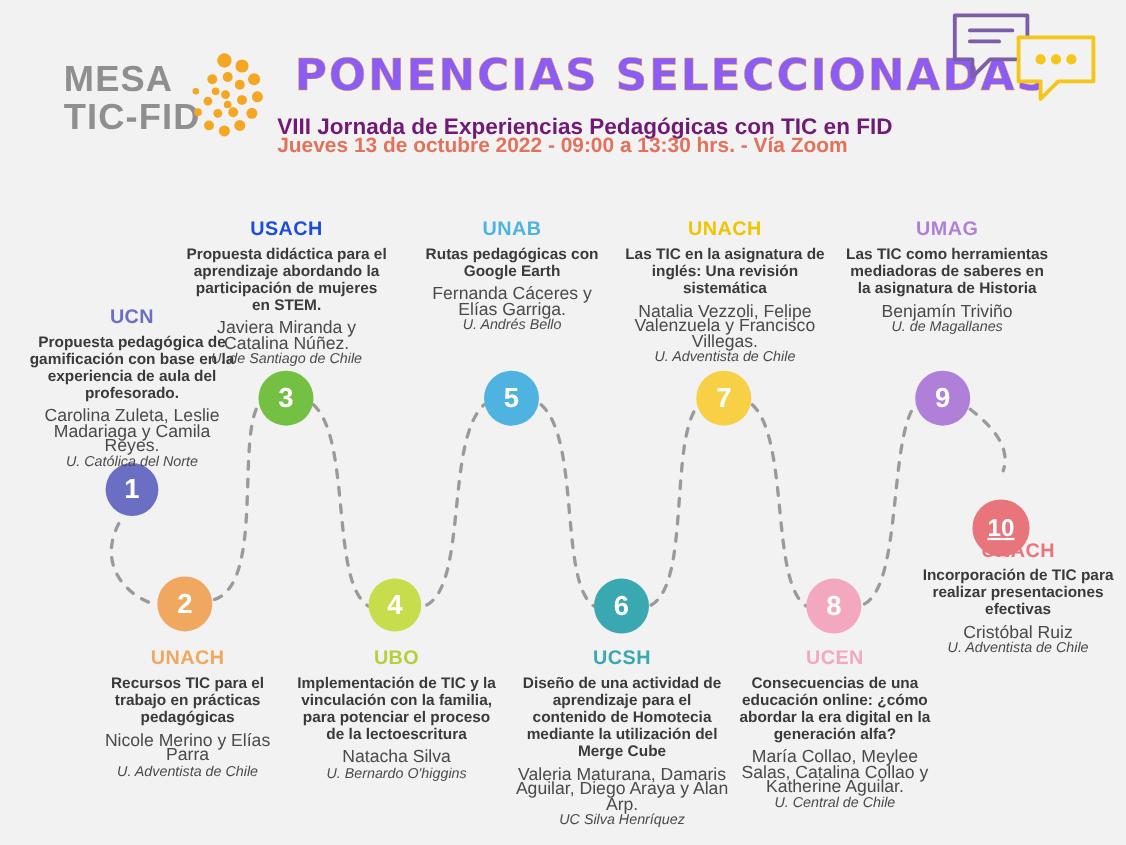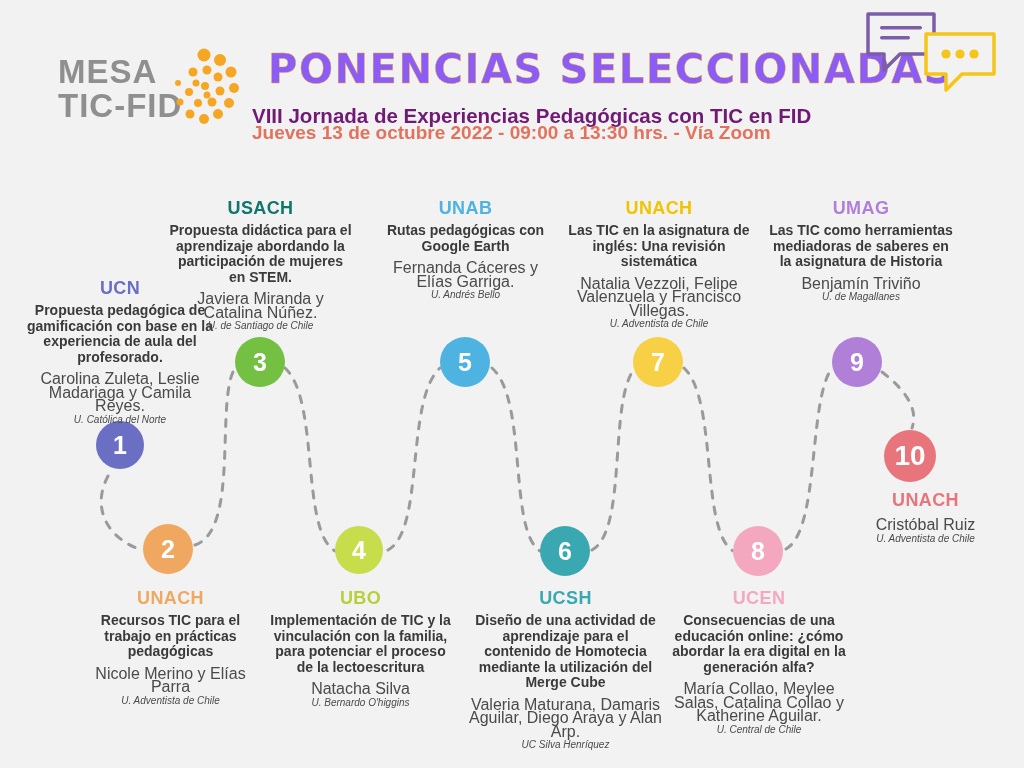--- a/index.html
+++ b/index.html
@@ -42,21 +42,21 @@
     display: flex; align-items: center; justify-content: center;
     font-weight: bold; color: #fff; font-size: 25px;
     font-family: "Liberation Sans", sans-serif;
   }
 
   
   .entry { position: absolute; text-align: center; }
   .entry .uni { font-size: 18px; font-weight: bold; letter-spacing: 0.4px; margin-bottom: 4px; }
   .entry .ttl { font-size: 14px; font-weight: bold; color: #3a3a3a; line-height: 15.5px; }
   .entry .auth { font-size: 16px; color: #4a4a4a; line-height: 13.5px; margin-top: 7px; }
-  .entry .inst { font-size: 10px; color: #4a4a4a; font-style: italic; line-height: 13.5px; }
+  .entry .inst { font-size: 13px; color: #4a4a4a; font-style: italic; line-height: 13.5px; }
 
   svg.path-layer { position: absolute; left: 0; top: 0; width: 1024px; height: 768px; pointer-events: none; }
 </style>
 </head>
 <body>
 
 <div id="stage">
 
   <div class="header">
 
@@ -138,40 +138,40 @@
   </div>
   <div class="node" style="left:633px; top:337px; width:50px; height:50px; background:#f7d046;">
     <span>7</span>
   </div>
   <div class="node" style="left:733px; top:526px; width:50px; height:50px; background:#f3a8c0;">
     <span>8</span>
   </div>
   <div class="node" style="left:832px; top:337px; width:50px; height:50px; background:#b07fd8;">
     <span>9</span>
   </div>
-  <div class="node" style="left:884px; top:430px; width:52px; height:52px; background:#e8757c; font-size:28px;">
+  <div class="node" style="left:884px; top:454px; width:52px; height:52px; background:#e8757c; font-size:22px;text-decoration:underline;">
     <span>10</span>
   </div>
 
   <div class="entry" style="left:25px; top:278px; width:190px;">
     <div class="uni" style="color:#6b6fc4;">UCN</div>
     <div class="ttl">Propuesta pedagógica de gamificación con base en la experiencia de aula del profesorado.</div>
     <div class="auth">Carolina Zuleta, Leslie Madariaga y Camila Reyes.</div>
     <div class="inst">U. Católica del Norte</div>
   </div>
 
   <div class="entry" style="left:78px; top:588px; width:185px;">
     <div class="uni" style="color:#f0a860;">UNACH</div>
     <div class="ttl">Recursos TIC para el trabajo en prácticas pedagógicas</div>
     <div class="auth">Nicole Merino y Elías Parra</div>
     <div class="inst">U. Adventista de Chile</div>
   </div>
 
   <div class="entry" style="left:168px; top:198px; width:185px;">
-    <div class="uni" style="color:#0f766e;">USACH</div>
+    <div class="uni" style="color:#1d4ed8;">USACH</div>
     <div class="ttl">Propuesta didáctica para el aprendizaje abordando la participación de mujeres en STEM.</div>
     <div class="auth">Javiera Miranda y Catalina Núñez.</div>
     <div class="inst">U. de Santiago de Chile</div>
   </div>
 
   <div class="entry" style="left:268px; top:588px; width:185px;">
     <div class="uni" style="color:#b8cf3c;">UBO</div>
     <div class="ttl">Implementación de TIC y la vinculación con la familia, para potenciar el proceso de la lectoescritura</div>
     <div class="auth">Natacha Silva</div>
     <div class="inst">U. Bernardo O'higgins</div>
@@ -207,17 +207,18 @@
 
   <div class="entry" style="left:665px; top:588px; width:188px;">
     <div class="uni" style="color:#f3a8c0;">UCEN</div>
     <div class="ttl">Consecuencias de una educación online: ¿cómo abordar la era digital en la generación alfa?</div>
     <div class="auth">María Collao, Meylee Salas, Catalina Collao y Katherine Aguilar.</div>
     <div class="inst">U. Central de Chile</div>
   </div>
 
   <div class="entry" style="left:838px; top:490px; width:175px;">
     <div class="uni" style="color:#e8757c;">UNACH</div>
+    <div class="ttl">Incorporación de TIC para realizar presentaciones efectivas</div>
     <div class="auth">Cristóbal Ruiz</div>
     <div class="inst">U. Adventista de Chile</div>
   </div>
 
 </div>
 
 </body></html>

